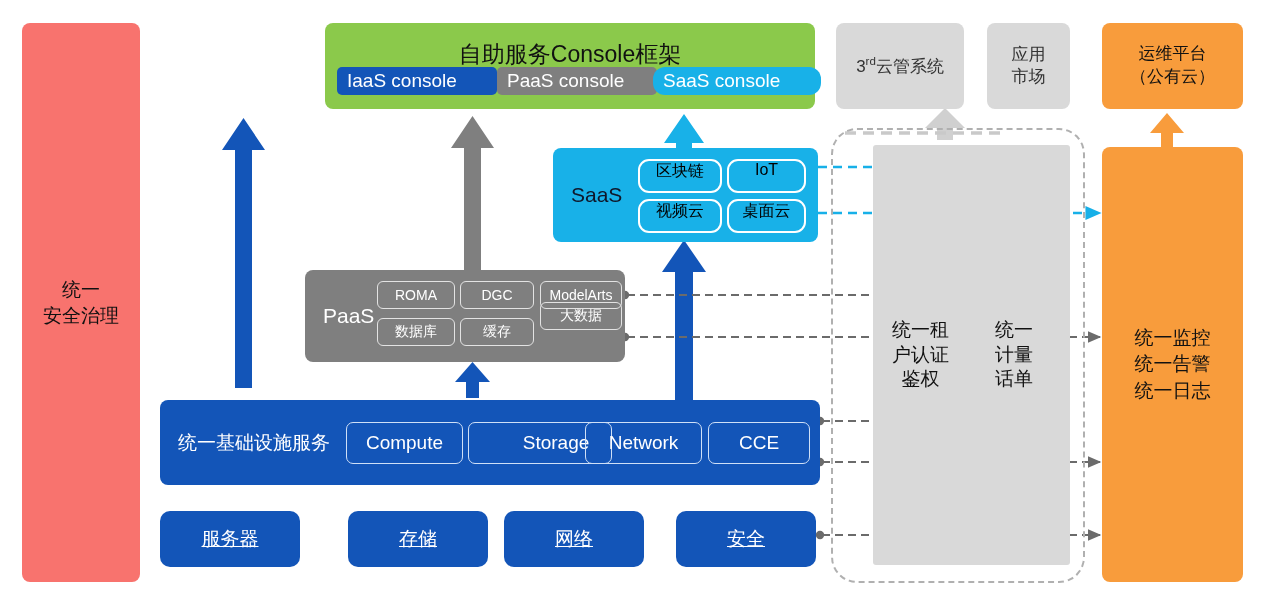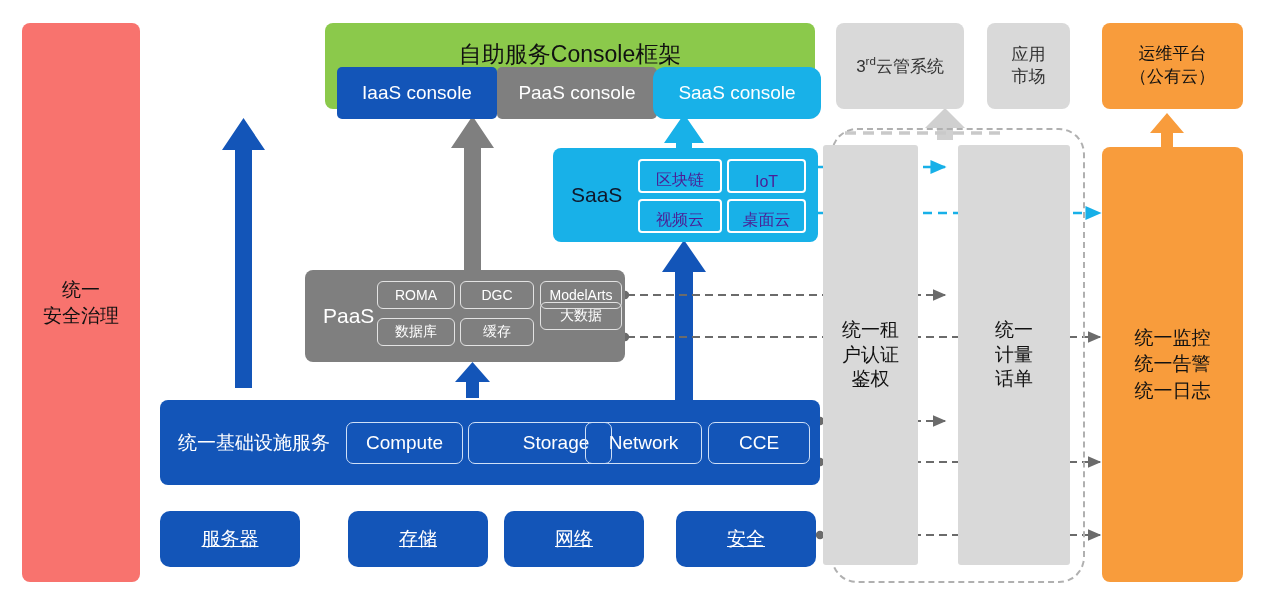--- a/index.html
+++ b/index.html
@@ -35,36 +35,36 @@
     background:#d9d9d9;border-radius:8px;color:#333;font-size:17px;line-height:1.3;
   }
 
   
   .console-title{
     position:absolute;left:0;right:0;top:16px;text-align:center;
     font-size:23px;color:#111;
   }
   .chip{
     position:absolute;border-radius:5px;color:#fff;font-size:19px;
-    display:flex;align-items:center;justify-content:center;
-    padding:12px 10px;white-space:nowrap;
+    display:flex;align-items:center;justify-content:flex-start;
+    padding:0 10px;white-space:nowrap;
   }
   .chip-iaas{background:#1355b8;}
   .chip-paas{background:#7f7f7f;}
   .chip-saas{background:#18b1e8;border-radius:12px;}
 
   
   .saas-box{background:#18b1e8;border-radius:8px;}
   .saas-label{
     position:absolute;left:18px;top:50%;transform:translateY(-50%);
     color:#0f172a;font-size:21px;
   }
   .saas-chip{
-    position:absolute;border:2px solid #ffffff;border-radius:4px;
-    color:#4c1d95;font-size:16px;display:flex;align-items:flex-end;justify-content:center;
+    position:absolute;border:2px solid #ffffff;border-radius:11px;
+    color:#000000;font-size:16px;display:flex;align-items:flex-start;justify-content:center;
     background:transparent;
   }
 
   
   .paas-box{background:#7f7f7f;border-radius:8px;}
   .paas-label{
     position:absolute;left:18px;top:50%;transform:translateY(-50%);
     color:#fff;font-size:21px;
   }
   .paas-chip{
@@ -229,21 +229,21 @@
   <div class="abs panel-orange ctr" style="left:1102px;top:147px;width:141px;height:435px;">
     <div>
       <div>统一监控</div>
       <div>统一告警</div>
       <div>统一日志</div>
     </div>
   </div>
 
   <div class="abs dashed-region" style="left:831px;top:128px;width:254px;height:455px;"></div>
 
-  <div class="abs gcol" style="left:823px;top:145px;width:95px;height:420px;padding-left:8px;">
+  <div class="abs gcol" style="left:873px;top:145px;width:95px;height:420px;padding-left:8px;">
     <div class="gcol-label">
       <div>统一租</div>
       <div>户认证</div>
       <div>鉴权</div>
     </div>
   </div>
 
   <div class="abs gcol" style="left:958px;top:145px;width:112px;height:420px;">
     <div class="gcol-label">
       <div>统一</div>

